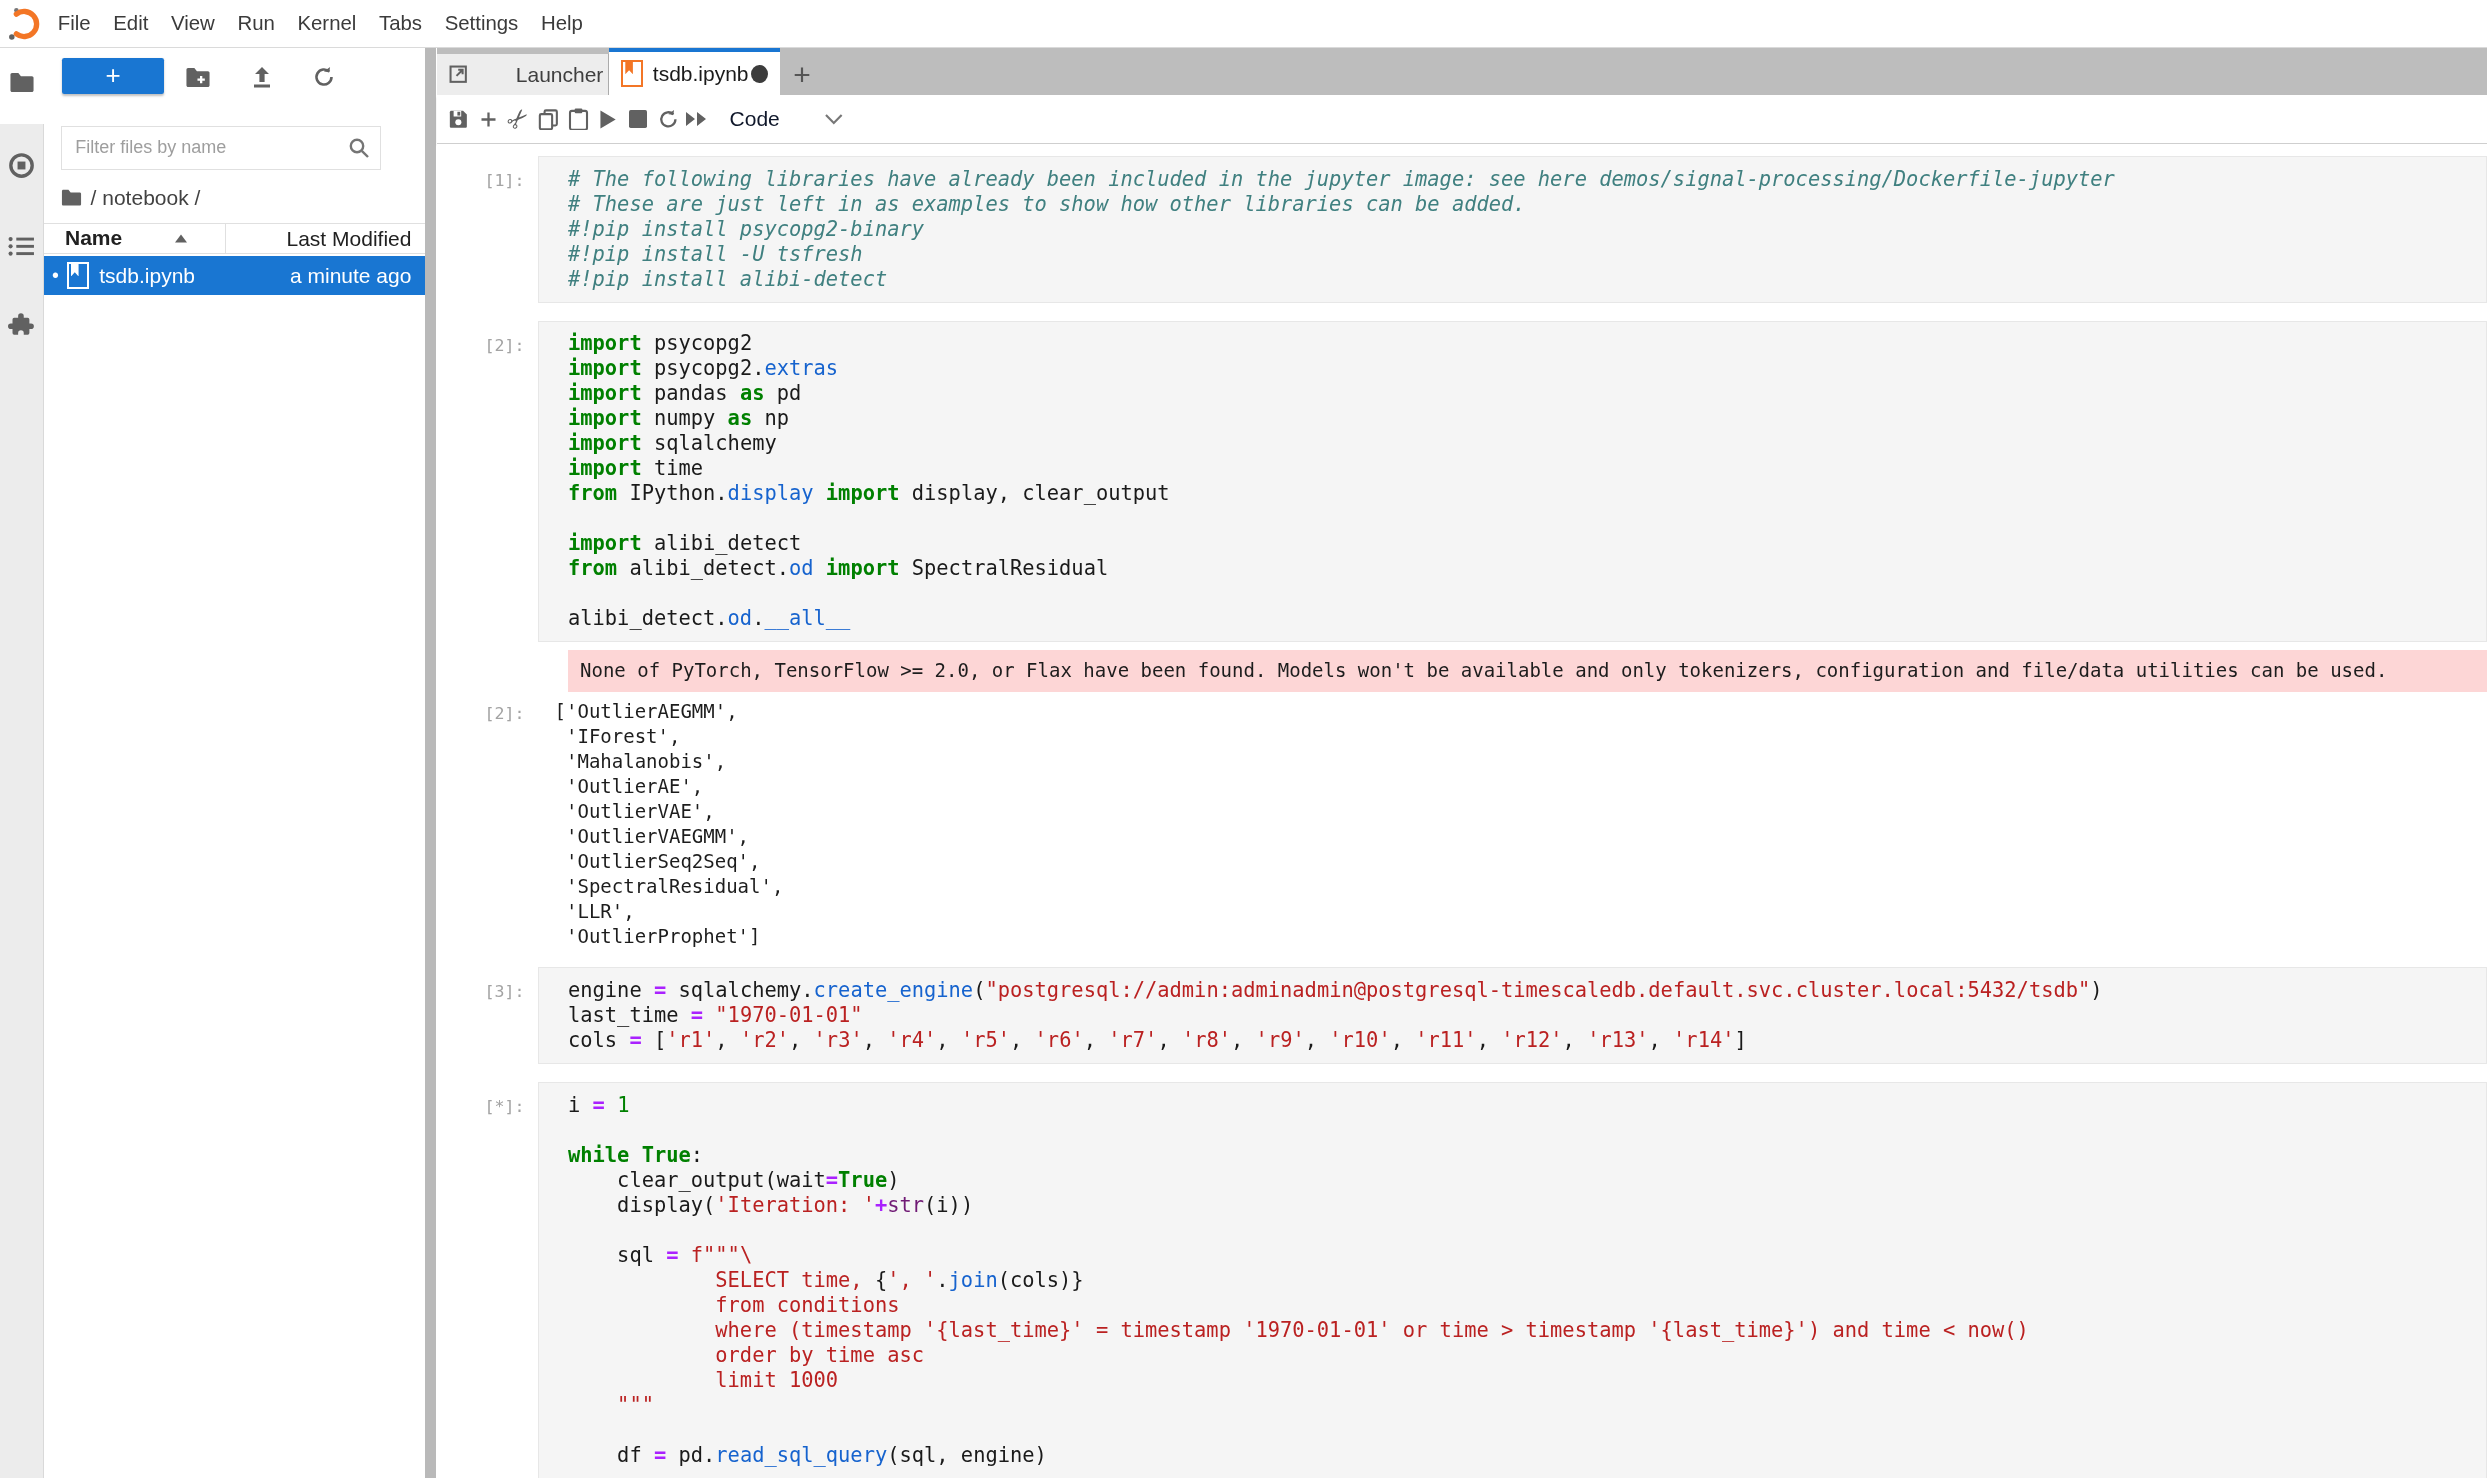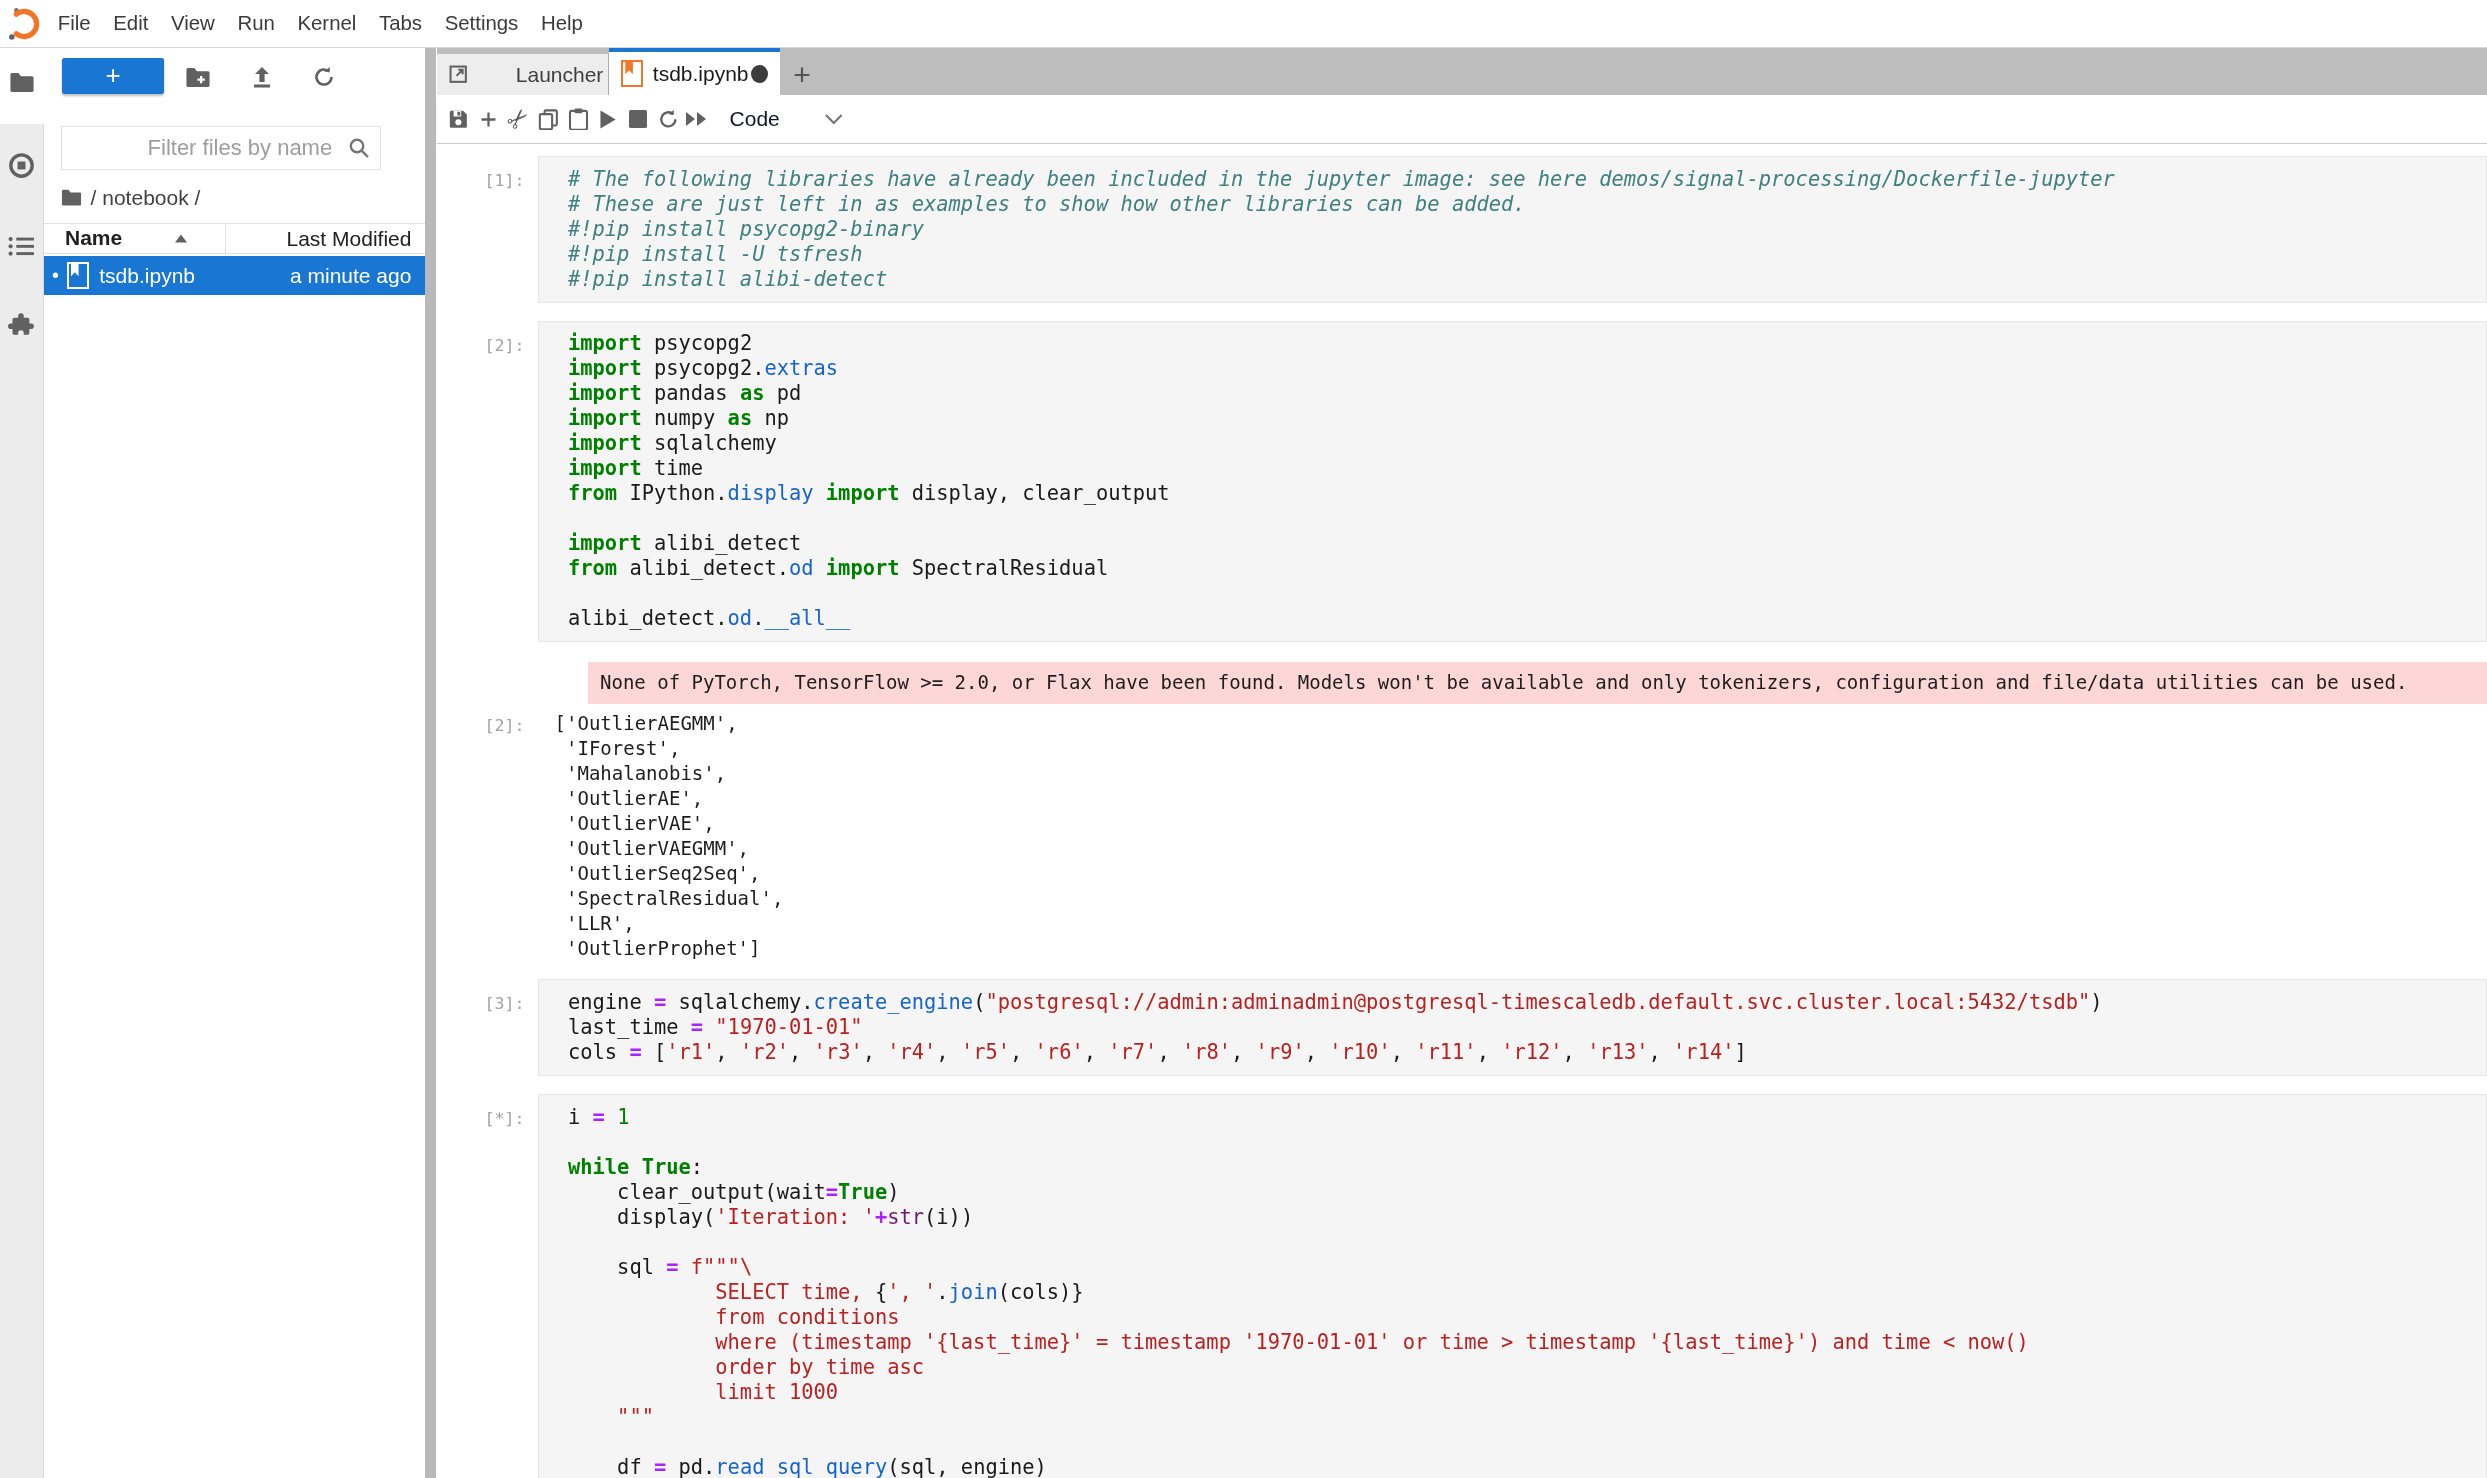--- a/index.html
+++ b/index.html
@@ -22,22 +22,22 @@
 
   
   #filebrowser{position:absolute;left:44px;top:48px;width:381px;bottom:0;background:#fff;}
   #fb-toolbar{position:relative;height:47px;margin-top:9.8px;}
   #new-launcher-btn{position:absolute;left:18px;top:0;width:102px;height:36px;background:#1976d2;
     border:none;border-radius:2.3px;box-shadow:0 1.5px 2.3px rgba(0,0,0,.25);color:#fff;font-size:26px;
     display:flex;align-items:center;justify-content:center;cursor:pointer;}
   .fb-tb-icon{position:absolute;top:6px;width:27px;height:27px;cursor:pointer;}
   #fb-filter{position:relative;margin:21px 0 0 16.6px;width:318px;height:42px;border:1.5px solid #e0e0e0;
     background:#fff;display:flex;align-items:center;}
-  #fb-filter input{border:none;outline:none;font-size:22px;color:#333;padding-left:13.6px;width:257px;
-    font-family:"Liberation Sans",sans-serif;background:transparent;text-align:right;}
+  #fb-filter input{border:none;outline:none;font-size:18px;color:#333;padding-left:13.6px;width:257px;
+    font-family:"Liberation Sans",sans-serif;background:transparent;}
   #fb-filter input::placeholder{color:#9e9e9e;}
   #fb-filter .ic{position:absolute;right:9px;top:9px;}
   #fb-breadcrumb{margin:15px 0 0 16.6px;height:26px;display:flex;align-items:center;font-size:21px;color:#424242;}
   #fb-breadcrumb .ic{margin-right:9px;}
   #fb-header{margin-top:12px;height:29px;border-top:0.8px solid #e0e0e0;border-bottom:0.8px solid #e0e0e0;
     display:flex;align-items:center;font-size:21px;color:#212121;}
   #fb-header .col-name{width:160px;padding-left:21px;font-weight:bold;display:flex;align-items:center;}
   #fb-header .sort{margin-left:53px;}
   #fb-header .col-mod{flex:1;text-align:right;padding-right:13.6px;border-left:0.8px solid #e0e0e0;
     line-height:29px;height:29px;font-weight:normal;}
@@ -82,21 +82,21 @@
 
   #content{position:absolute;left:0;top:97px;right:0;bottom:0;overflow:hidden;padding-top:12px;background:#fff;}
 
   
   .cell{margin-bottom:18px;}
   .cell-row,.out-row{display:flex;}
   .prompt{flex:none;width:101px;text-align:right;padding-right:13.6px;box-sizing:border-box;
     font-family:"DejaVu Sans Mono",monospace;font-size:16.6px;color:#a3a3a3;padding-top:12px;line-height:25px;}
   .editor{flex:1;background:#f5f5f5;border:0.8px solid #e7e7e7;padding:9.8px 0 9.8px 29px;overflow:hidden;}
   .cline{font-family:"DejaVu Sans Mono",monospace;font-size:20.4px;line-height:25px;white-space:pre;color:#1a1a1a;}
-  .out-row.stderr-row{margin-top:20px;padding-left:20px;}
+  .out-row.stderr-row{margin-top:8px;}
   .stderr{flex:1;margin-left:30px;background:#fdd6d6;padding:8.3px 0 8.3px 12px;overflow:hidden;
     font-family:"DejaVu Sans Mono",monospace;font-size:19px;line-height:25px;white-space:pre;color:#1d1d1d;}
   .out-row.result-row{margin-top:7.6px;}
   .result{flex:1;padding-left:16.6px;overflow:hidden;}
   .result .rline{font-family:"DejaVu Sans Mono",monospace;font-size:19px;line-height:25px;white-space:pre;color:#1d1d1d;}
   .out-prompt{padding-top:1.5px;}
 
   
   .tk-kw{color:#008000;font-weight:bold;}
   .tk-bi{color:#701a75;}

